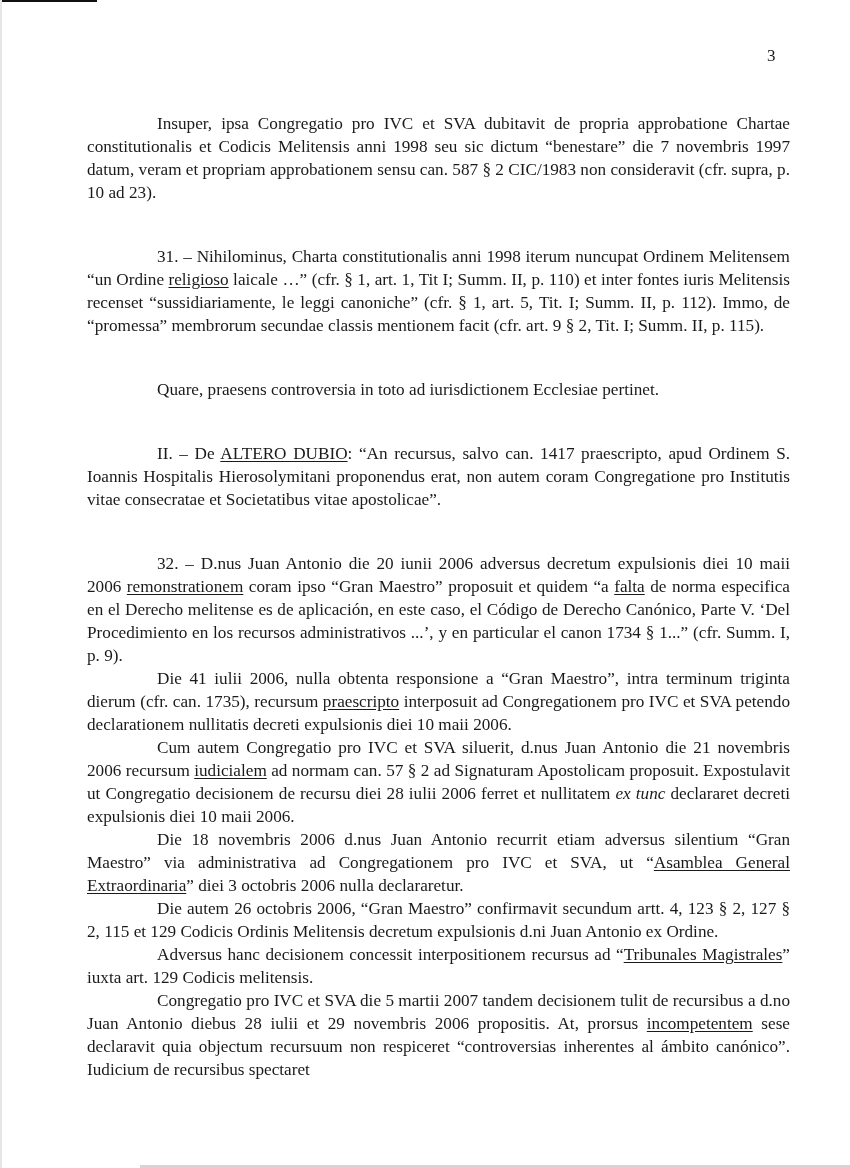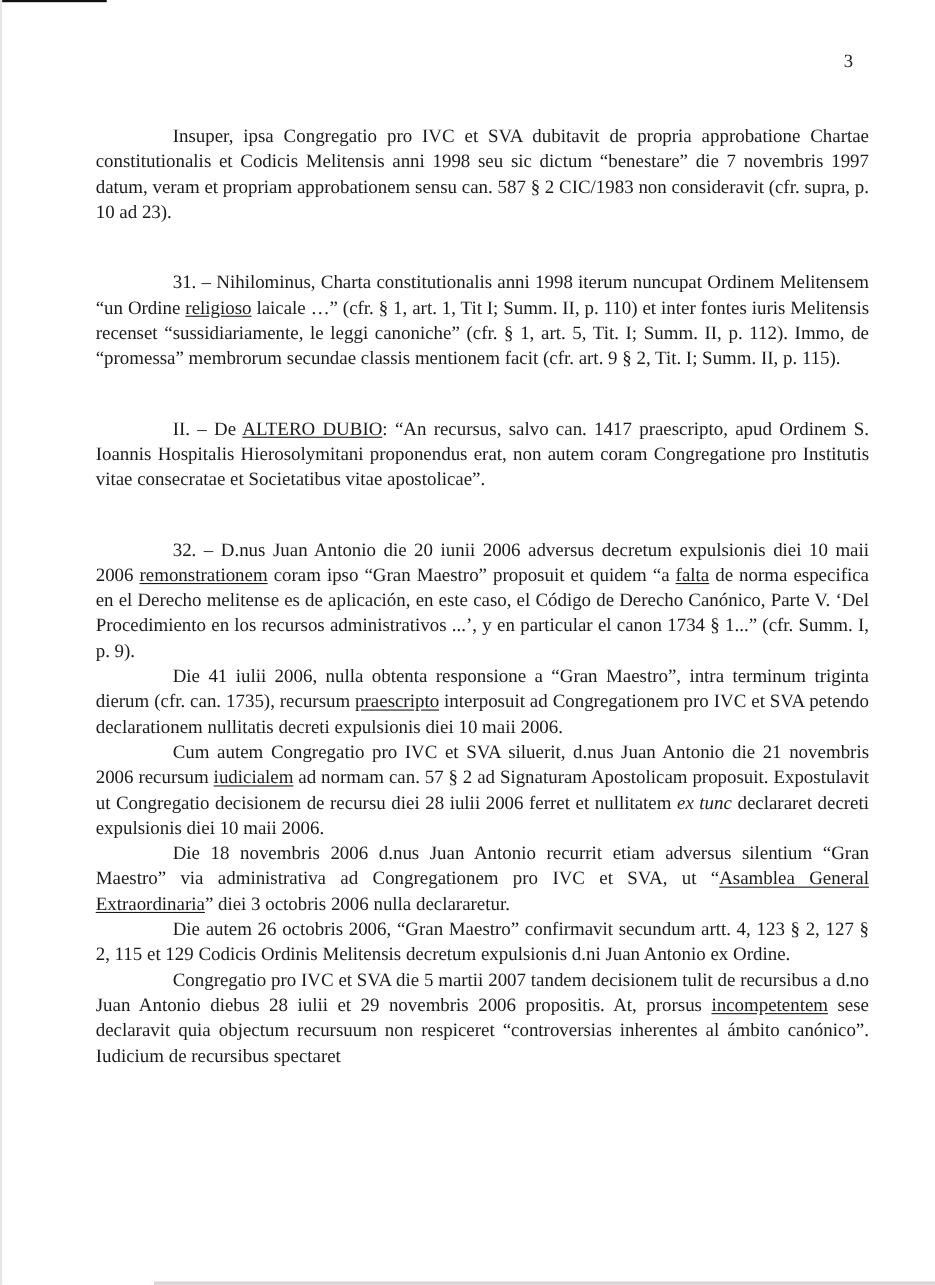--- a/index.html
+++ b/index.html
@@ -22,20 +22,22 @@
 
 <div class="scan-edge-top"></div>
 <div class="scan-edge-left"></div>
 <div class="scan-edge-bottom"></div>
 
 <div class="page-number">3</div>
 
 <div class="page">
   <p class="p"><span>Insuper, ipsa Congregatio pro IVC et SVA dubitavit de propria approbatione Chartae constitutionalis et Codicis Melitensis anni 1998 seu sic dictum “benestare” die 7 novembris 1997 datum, veram et propriam approbationem sensu can. 587 § 2 CIC/1983 non consideravit (cfr. supra, p. 10 ad 23).</span></p>
   <p class="p gap"><span>31. – Nihilominus, Charta constitutionalis anni 1998 iterum nuncupat Ordinem Melitensem “un Ordine </span><span class="u">religioso</span><span> laicale …” (cfr. § 1, art. 1, Tit I; Summ. II, p. 110) et inter fontes iuris Melitensis recenset “sussidiariamente, le leggi canoniche” (cfr. § 1, art. 5, Tit. I; Summ. II, p. 112). Immo, de “promessa” membrorum secundae classis mentionem facit (cfr. art. 9 § 2, Tit. I; Summ. II, p. 115).</span></p>
+  <p class="p gap"><span>Quare, praesens controversia in toto ad iurisdictionem Ecclesiae pertinet.</span></p>
   <p class="p gap"><span>II. – De  </span><span class="u">ALTERO DUBIO</span><span>: “An recursus, salvo can. 1417 praescripto, apud Ordinem S. Ioannis Hospitalis Hierosolymitani proponendus erat, non autem coram Congregatione pro Institutis vitae consecratae et Societatibus vitae apostolicae”.</span></p>
   <p class="p gap"><span>32. – D.nus Juan Antonio die 20 iunii 2006 adversus decretum expulsionis diei 10 maii 2006 </span><span class="u">remonstrationem</span><span> coram ipso “Gran Maestro” proposuit et quidem “a </span><span class="u">falta</span><span> de norma especifica en el Derecho melitense es de aplicación, en este caso, el Código de Derecho Canónico, Parte V. ‘Del Procedimiento en los recursos administrativos ...’, y en particular el canon 1734 § 1...” (cfr. Summ. I, p. 9).</span></p>
   <p class="p"><span>Die 41 iulii 2006, nulla obtenta responsione a “Gran Maestro”, intra terminum triginta dierum (cfr. can. 1735), recursum </span><span class="u">praescripto</span><span> interposuit ad Congregationem pro IVC et SVA petendo declarationem nullitatis decreti expulsionis diei 10 maii 2006.</span></p>
   <p class="p"><span>Cum autem Congregatio pro IVC et SVA siluerit, d.nus Juan Antonio die 21 novembris 2006 recursum </span><span class="u">iudicialem</span><span> ad normam can. 57 § 2 ad Signaturam Apostolicam proposuit. Expostulavit ut Congregatio decisionem de recursu diei 28 iulii 2006 ferret et nullitatem </span><span class="i">ex tunc</span><span> declararet decreti expulsionis diei 10 maii 2006.</span></p>
   <p class="p"><span>Die 18 novembris 2006 d.nus Juan Antonio recurrit etiam adversus silentium “Gran Maestro” via administrativa ad Congregationem pro IVC et SVA, ut “</span><span class="u">Asamblea General Extraordinaria</span><span>” diei 3 octobris 2006 nulla declararetur.</span></p>
   <p class="p"><span>Die autem 26 octobris 2006, “Gran Maestro” confirmavit secundum artt. 4, 123 § 2, 127 § 2, 115 et 129 Codicis Ordinis Melitensis decretum expulsionis d.ni Juan Antonio ex Ordine.</span></p>
+  <p class="p"><span>Adversus hanc decisionem concessit interpositionem recursus ad “</span><span class="u">Tribunales Magistrales</span><span>” iuxta art. 129 Codicis melitensis.</span></p>
   <p class="p"><span>Congregatio pro IVC et SVA die 5 martii 2007 tandem decisionem tulit de recursibus a d.no Juan Antonio diebus 28 iulii et 29 novembris 2006 propositis. At, prorsus </span><span class="u">incompetentem</span><span> sese declaravit quia objectum recursuum non respiceret “controversias inherentes al ámbito canónico”. Iudicium de recursibus spectaret</span></p>
 </div>
 
 </body></html>

